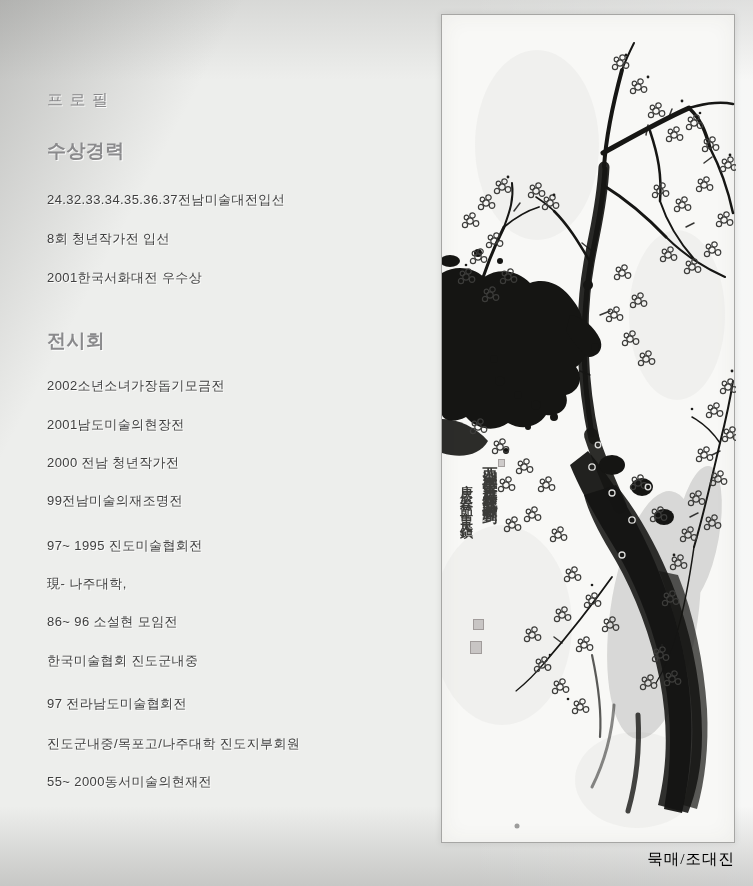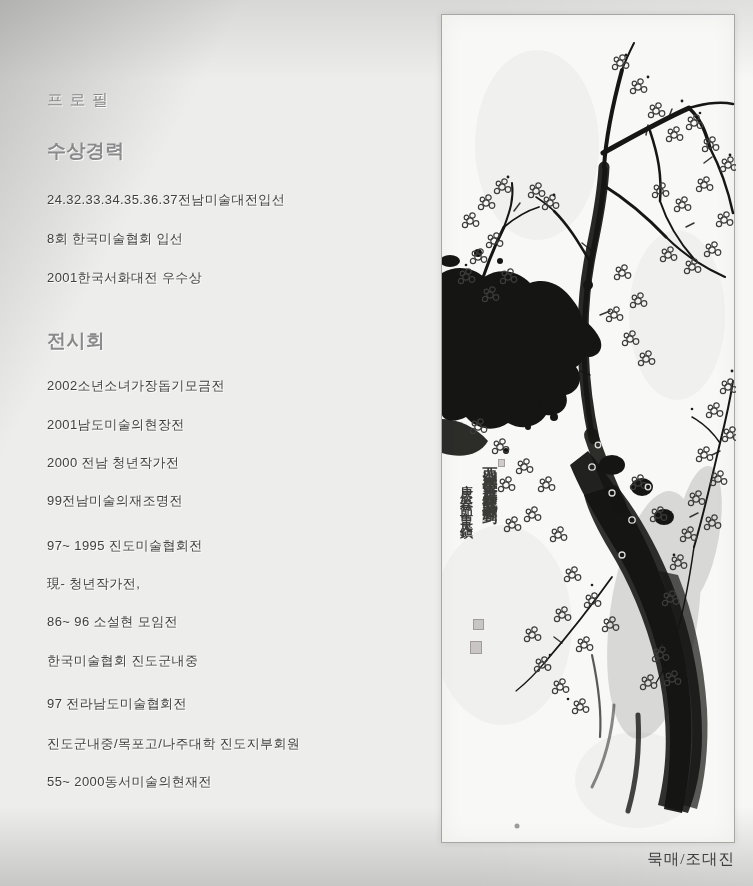--- a/index.html
+++ b/index.html
@@ -44,38 +44,38 @@
     position:absolute; background:rgba(110,100,100,.30);
     border:1px solid rgba(90,80,80,.35);
   }
   .seal-top { left:56px; top:444px; width:7px;  height:8px;  }
   .seal-1   { left:31px; top:604px; width:11px; height:11px; }
   .seal-2   { left:28px; top:626px; width:12px; height:13px; }
 
   .caption {
     position:absolute; left:441px; top:849px; width:294px; text-align:right;
     font-family:"Liberation Serif","DejaVu Serif",serif;
-    font-size:15.5px; color:#404040; letter-spacing:1px;
+    font-size:15.5px; color:#000000; letter-spacing:1px;
   }
 </style>
 </head>
 <body>
 
 <div class="line title" style="top:90px">프 로 필</div>
 <div class="line heading" style="top:141px">수상경력</div>
 <div class="line" style="top:190px">24.32.33.34.35.36.37전남미술대전입선</div>
-<div class="line" style="top:229px">8회 한국미술협회 입선</div>
+<div class="line" style="top:229px">8회 청년작가전 입선</div>
 <div class="line" style="top:268px">2001한국서화대전 우수상</div>
 <div class="line heading" style="top:331px">전시회</div>
 <div class="line" style="top:376px">2002소년소녀가장돕기모금전</div>
 <div class="line" style="top:415px">2001남도미술의현장전</div>
 <div class="line" style="top:453px">2000 전남 청년작가전</div>
 <div class="line" style="top:491px">99전남미술의재조명전</div>
 <div class="line" style="top:536px">97~ 1995 진도미술협회전</div>
-<div class="line" style="top:574px">現- 청년작가전,</div>
+<div class="line" style="top:574px">現- 나주대학,</div>
 <div class="line" style="top:612px">86~ 96 소설현 모임전</div>
 <div class="line" style="top:651px">한국미술협회 진도군내중</div>
 <div class="line" style="top:694px">97 전라남도미술협회전</div>
 <div class="line" style="top:734px">진도군내중/목포고/나주대학 진도지부회원</div>
 <div class="line" style="top:772px">55~ 2000동서미술의현재전</div>
 
 <figure class="painting">
   <svg width="294" height="829" viewBox="0 0 294 829">
     <defs>
       <g id="bl" fill="none" stroke="#3c3c3a" stroke-width="1.2">

